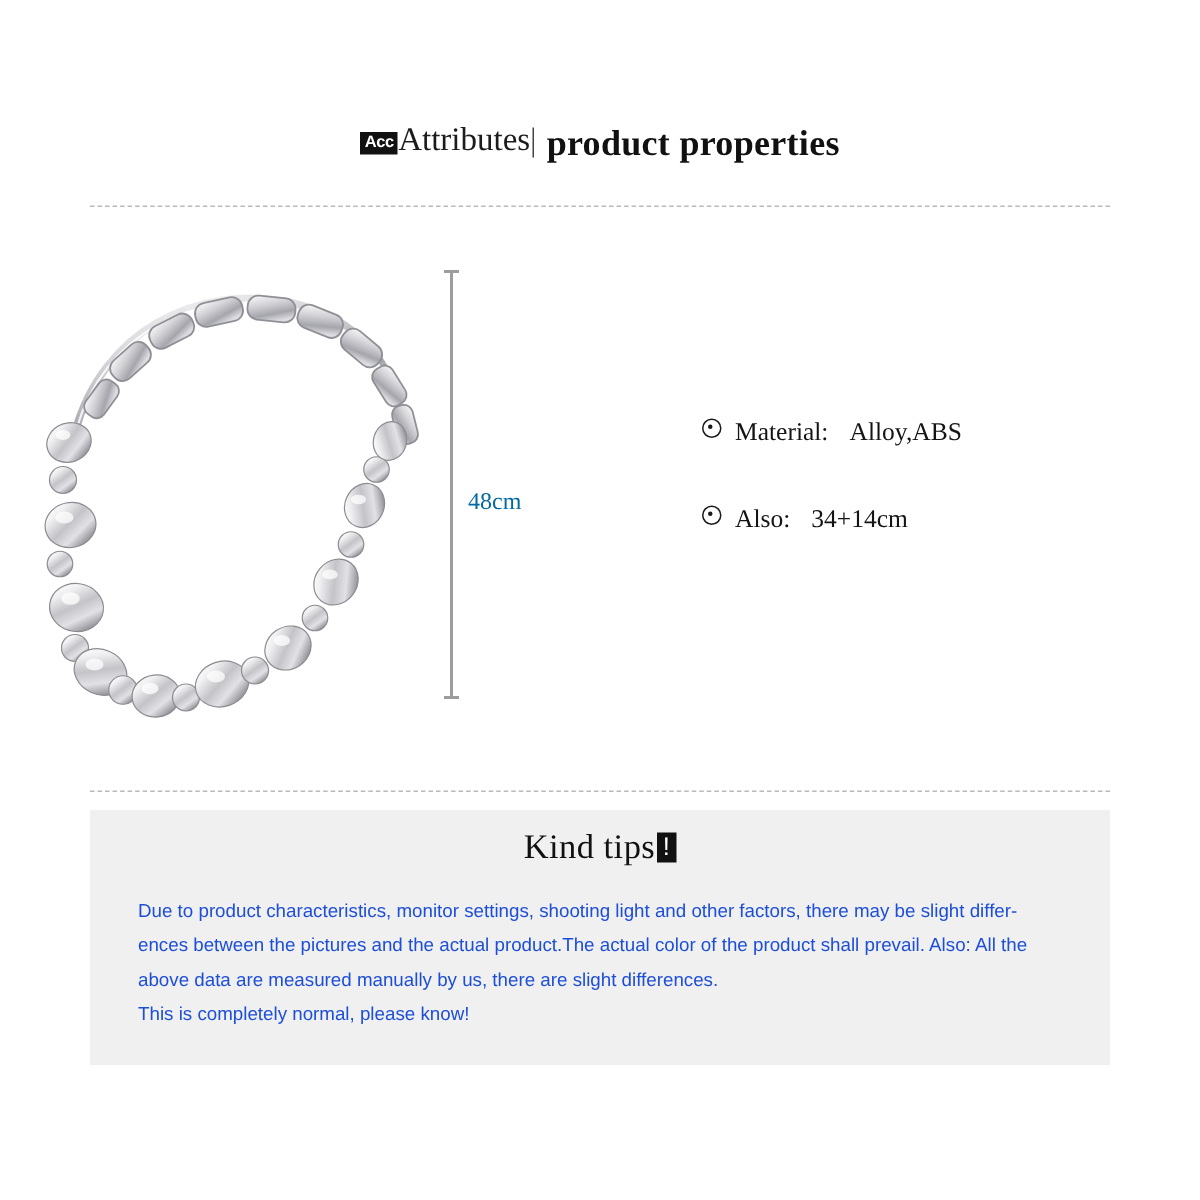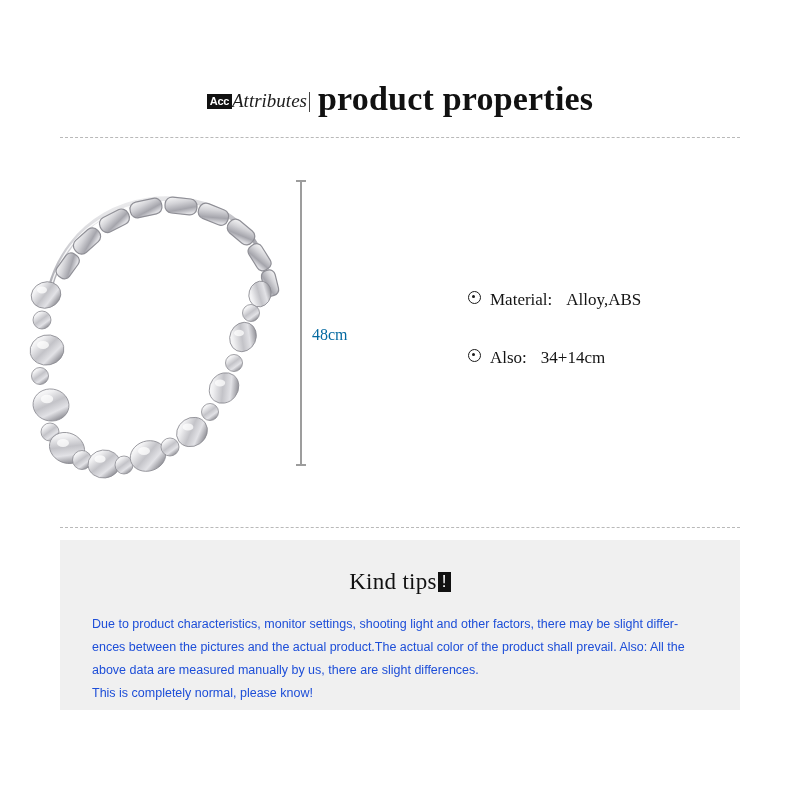--- a/index.html
+++ b/index.html
@@ -31,36 +31,35 @@
     color: #ffffff;
     font-size: 11px;
     line-height: 13px;
     padding: 1px 3px;
     vertical-align: 5px;
     font-family: "Liberation Sans", sans-serif;
     letter-spacing: -0.3px;
     font-weight: bold;
   }
   .hdr-sub {
-    font-size: 19px;
+    font-size: 22px;
     color: #1c1c1c;
     vertical-align: 3px;
     font-family: "Liberation Serif", serif;
-    font-style: italic;
   }
   .hdr-bar {
     display: inline-block;
     width: 1px;
     height: 20px;
     background: #444;
     vertical-align: -2px;
     margin: 0 8px 0 2px;
   }
   .hdr-main {
-    font-size: 34px;
+    font-size: 24px;
     font-weight: 600;
     color: #111111;
     font-family: "Liberation Serif", serif;
     letter-spacing: 0.2px;
   }
 
   .dash-line {
     position: absolute;
     left: 60px;
     width: 680px;
@@ -112,21 +111,20 @@
     color: #0369a1;
     font-family: "Liberation Serif", serif;
   }
 
   
   .specs {
     position: absolute;
     left: 468px;
     top: 278px;
     width: 300px;
-    margin-top: 12px;
   }
   .spec-row {
     display: flex;
     align-items: baseline;
     margin-bottom: 38px;
     font-family: "Liberation Serif", serif;
     font-size: 17px;
     color: #141414;
     white-space: nowrap;
   }
@@ -158,21 +156,21 @@
   .tips {
     position: absolute;
     left: 60px;
     top: 540px;
     width: 680px;
     height: 170px;
     background: #f0f0f0;
   }
   .tips-title {
     text-align: center;
-    padding-top: 29px;
+    padding-top: 12px;
     font-size: 23px;
     color: #111;
     font-family: "Liberation Serif", serif;
     letter-spacing: 0.3px;
   }
   .tips-bang {
     display: inline-block;
     background: #111111;
     color: #ffffff;
     font-size: 17px;

